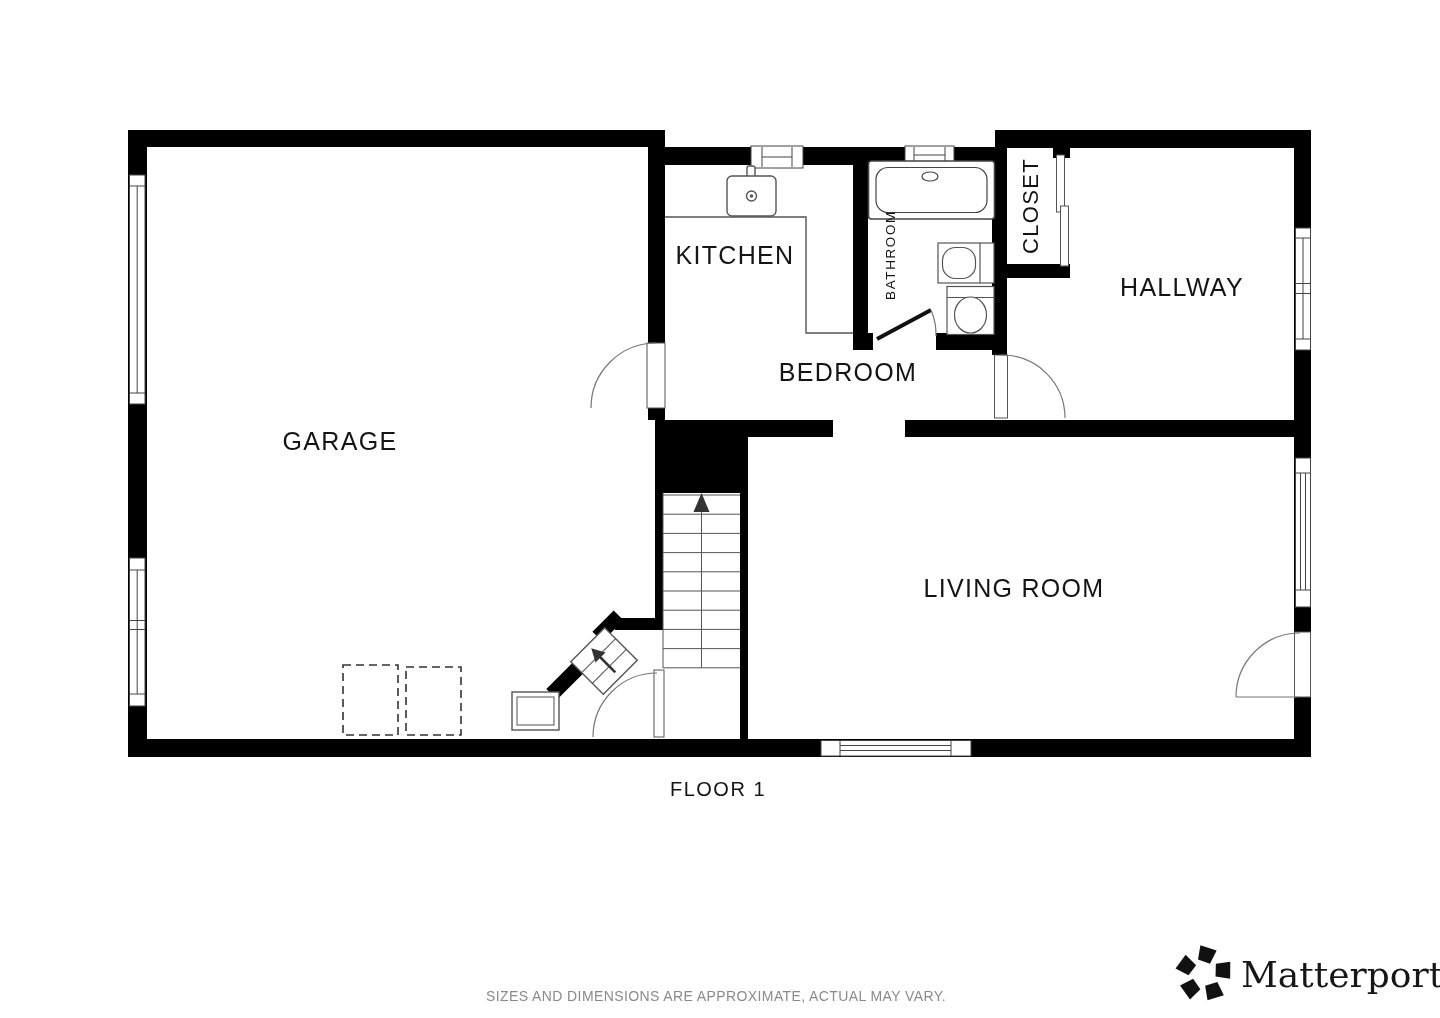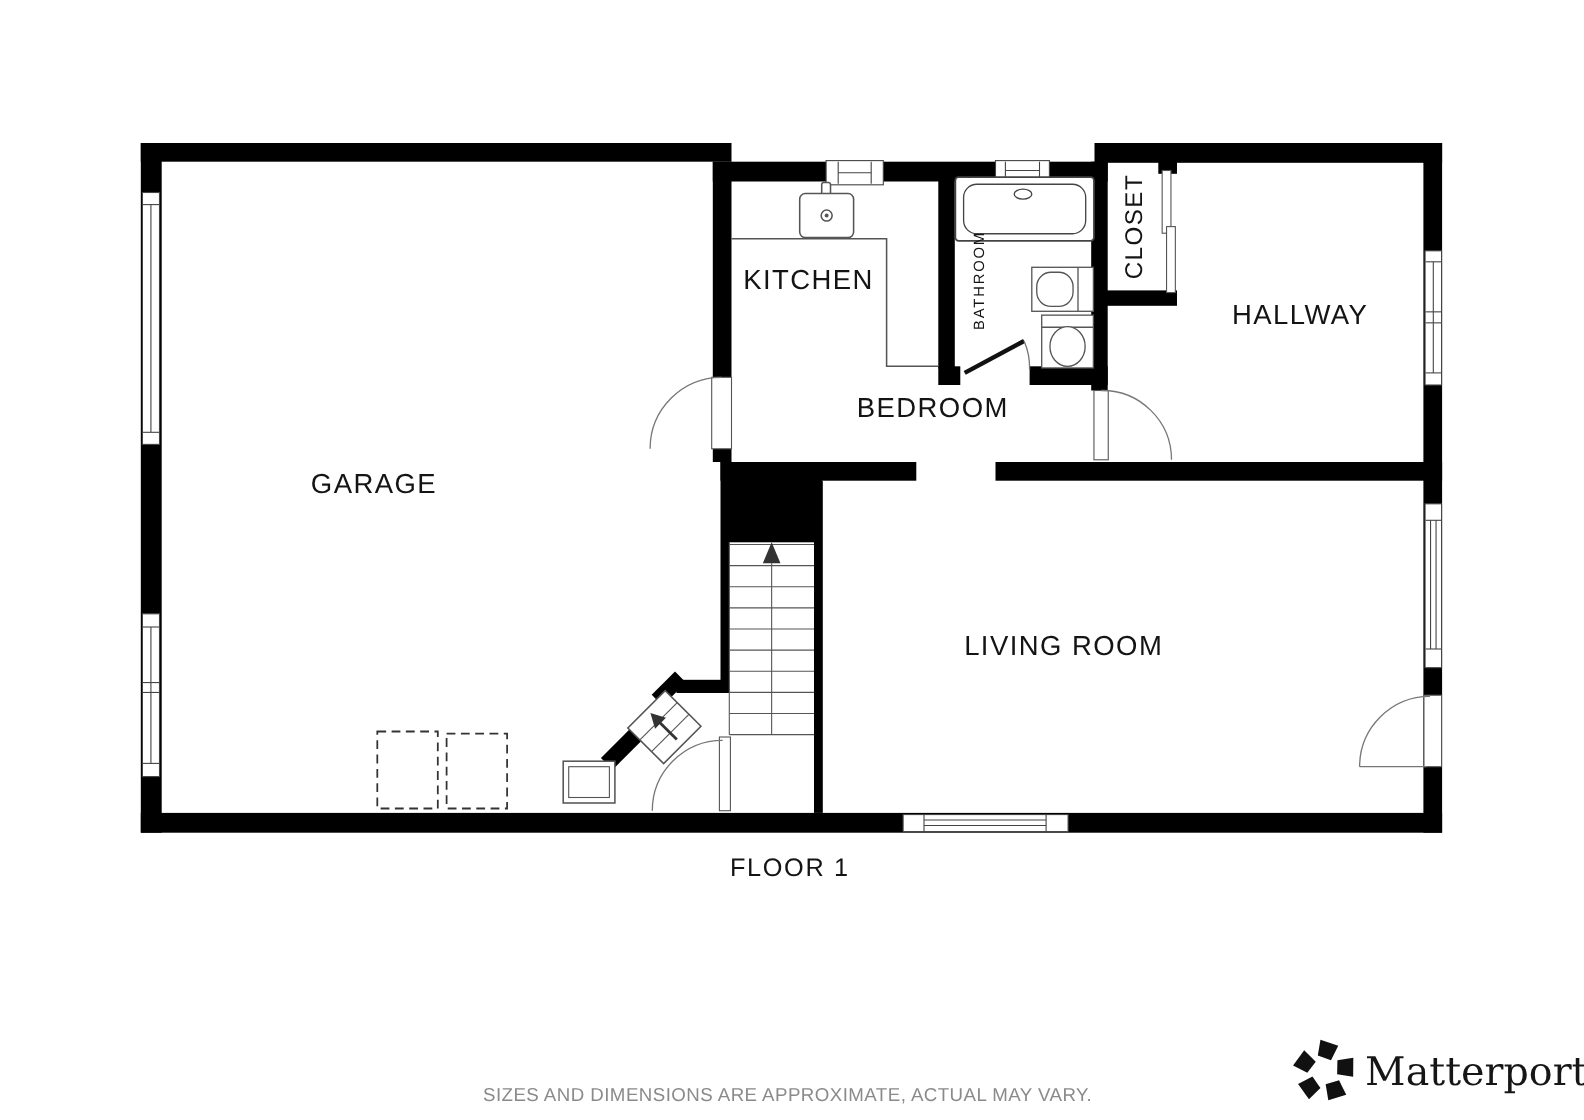--- a/index.html
+++ b/index.html
@@ -4,23 +4,23 @@
 <title>Floor Plan</title>
 <style>
   html,body{margin:0;padding:0;background:#ffffff;}
   .page{position:relative;width:1440px;height:1018px;background:#ffffff;
         font-family:"Liberation Sans",sans-serif;overflow:hidden;}
   svg.plan{position:absolute;left:0;top:0;}
   .room-label{position:absolute;transform:translate(-50%,-50%);
               font-size:25px;color:#141414;letter-spacing:1.3px;white-space:nowrap;}
   .room-label.vertical{transform:translate(-50%,-50%) rotate(-90deg);}
   .floor-label{position:absolute;transform:translate(-50%,-50%);
-               font-size:23px;color:#141414;letter-spacing:1.5px;white-space:nowrap;}
+               font-size:20px;color:#141414;letter-spacing:1.5px;white-space:nowrap;}
   .disclaimer{position:absolute;transform:translate(-50%,-50%);
-              font-size:17px;color:#8a8a8a;letter-spacing:0.4px;white-space:nowrap;}
+              font-size:14px;color:#8a8a8a;letter-spacing:0.4px;white-space:nowrap;}
   .brand{position:absolute;left:1174px;top:944px;display:flex;align-items:center;}
   .brand-icon{width:60px;height:60px;}
   .brand-word{font-family:"DejaVu Serif","Liberation Serif",serif;font-size:36px;
               color:#161616;margin-left:7px;white-space:nowrap;}
 </style>
 </head>
 <body>
 
 <div class="page">
 
@@ -191,21 +191,21 @@
       <rect x="406" y="667" width="55" height="68"></rect>
     </g>
   </svg>
 
   <div class="room-label" style="left:340px;top:441px;">GARAGE</div>
   <div class="room-label" style="left:735px;top:255px;">KITCHEN</div>
   <div class="room-label vertical" style="left:890px;top:255px;font-size:13.5px;letter-spacing:1.6px;">BATHROOM</div>
   <div class="room-label vertical" style="left:1031px;top:206px;font-size:22px;">CLOSET</div>
   <div class="room-label" style="left:1182px;top:287px;">HALLWAY</div>
   <div class="room-label" style="left:848px;top:372px;">BEDROOM</div>
-  <div class="room-label" style="left:967px;top:588px;">LIVING ROOM</div>
+  <div class="room-label" style="left:1014px;top:588px;">LIVING ROOM</div>
 
   <div class="floor-label" style="left:718px;top:789px;">FLOOR 1</div>
 
   <div class="disclaimer" style="left:716px;top:996px;">SIZES AND DIMENSIONS ARE APPROXIMATE, ACTUAL MAY VARY.</div>
 
   <div class="brand">
     <svg class="brand-icon" viewBox="0 0 100 100">
       <g fill="#111111">
         <path d="M44,2 L71,11 L60,33 L40,26 Z"></path>
         <path d="M44,2 L71,11 L60,33 L40,26 Z" transform="rotate(72,50,50)"></path>

